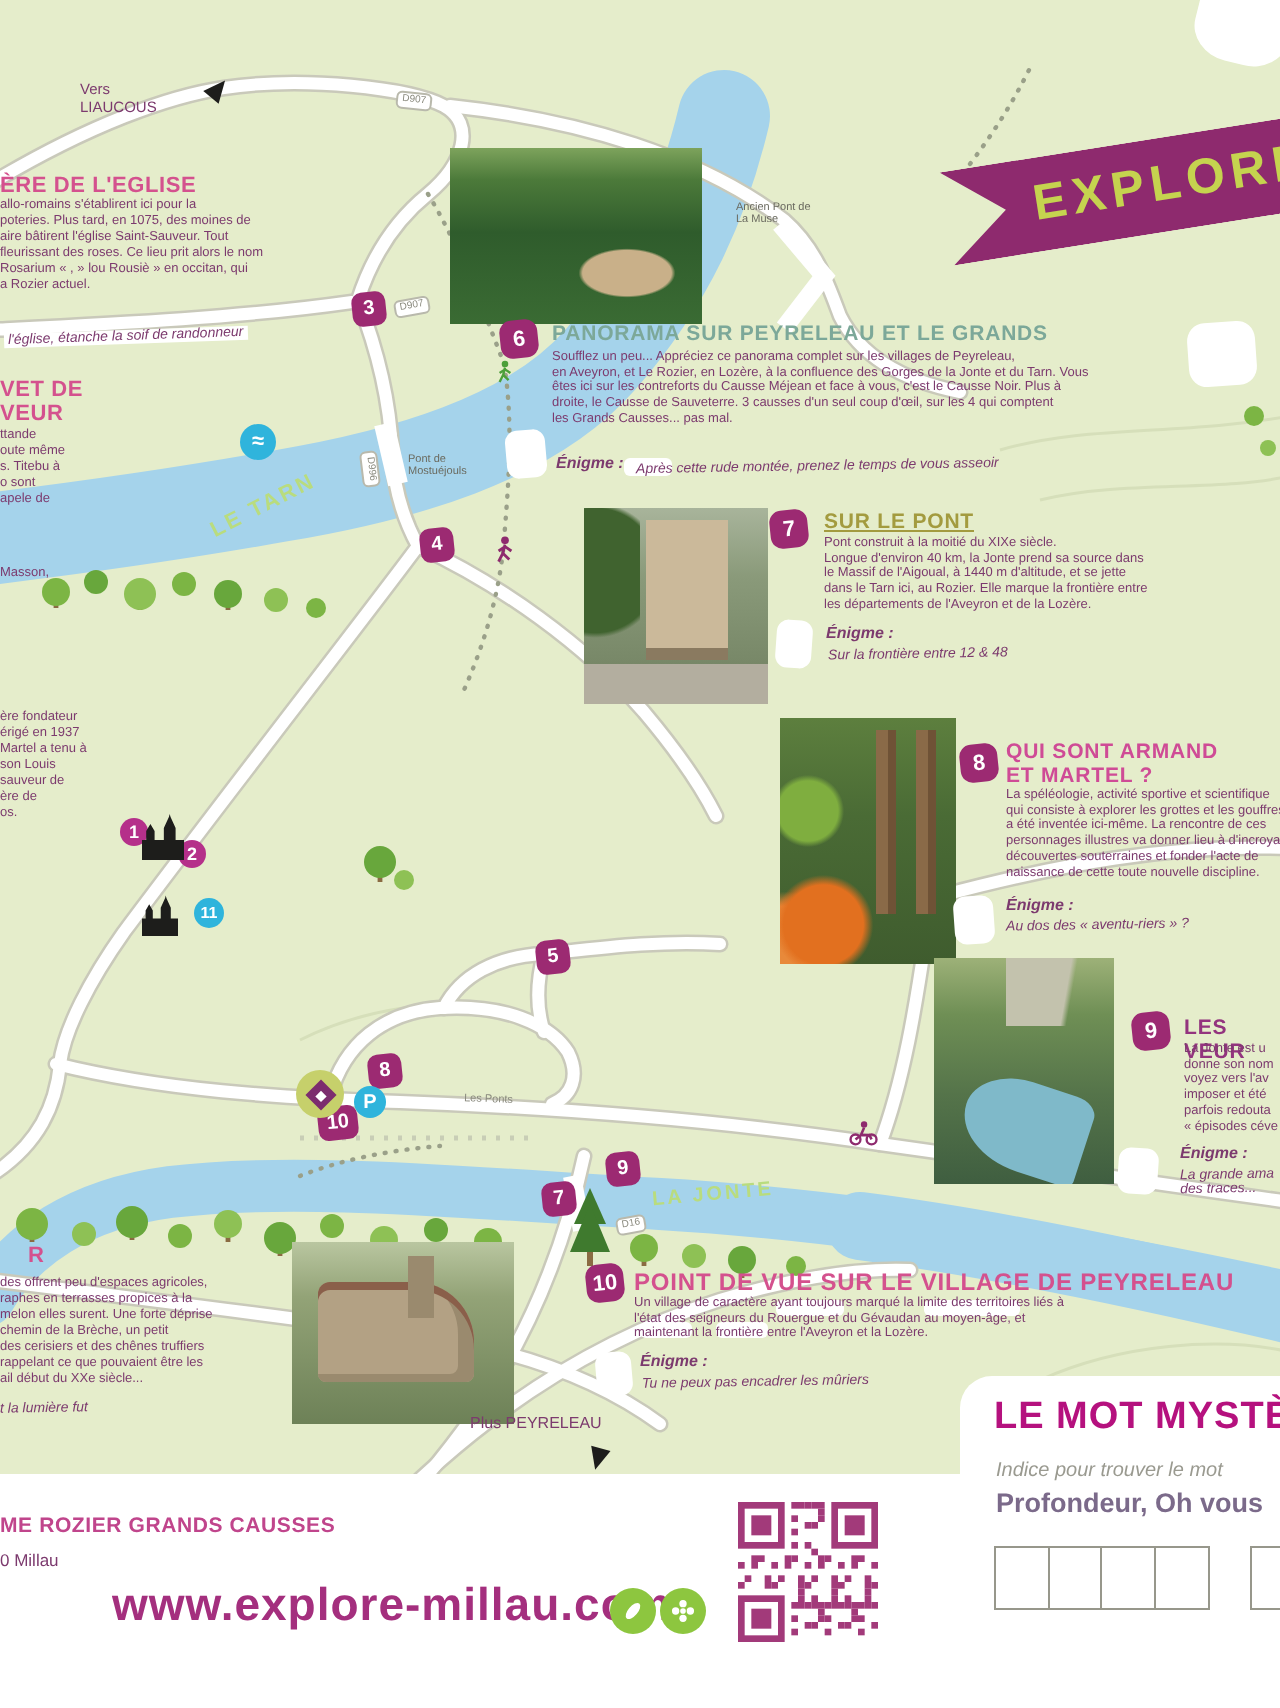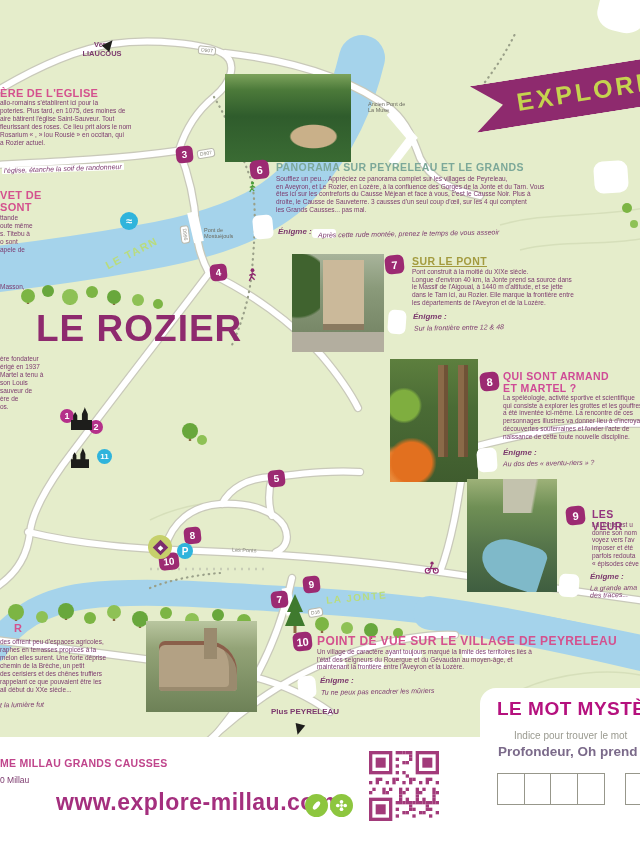--- a/index.html
+++ b/index.html
@@ -25,21 +25,21 @@
        font-size:5px;color:#8a8a7e;padding:0 2px;line-height:7px;}
   
   .panel-title{position:absolute;z-index:4;font-weight:bold;font-size:10.5px;letter-spacing:.4px;}
   .panel-body{position:absolute;z-index:4;font-size:6.5px;line-height:7.7px;color:#7c3a6e;}
   .enigme-label{position:absolute;z-index:4;font-size:8px;font-weight:bold;font-style:italic;color:#7c3a6e;}
   .enigme-text{position:absolute;z-index:4;font-size:7px;font-style:italic;color:#7c3a6e;transform:rotate(-1deg);}
   .lh{position:absolute;z-index:4;color:#d4518e;font-weight:bold;font-size:11px;letter-spacing:.3px;}
   .lb{position:absolute;z-index:4;font-size:6.5px;line-height:8px;color:#7c3a6e;}
   .tiny-lbl{position:absolute;z-index:4;font-size:5.5px;line-height:6px;color:#6b6b60;}
   .river-lbl{position:absolute;z-index:4;color:#b9dc7e;font-weight:bold;letter-spacing:1.5px;}
-  .dir-lbl{position:absolute;z-index:4;color:#7c3a6e;font-weight:bold;font-size:8px;text-align:center;margin-left:36px;}
+  .dir-lbl{position:absolute;z-index:4;color:#7c3a6e;font-weight:normal;font-size:8px;}
   .church{position:absolute;z-index:5;background:#1d1d1b;
      clip-path:polygon(0 100%,0 60%,10% 60%,10% 42%,20% 28%,30% 42%,30% 60%,52% 60%,52% 36%,64% 14%,66% 8%,68% 14%,80% 36%,80% 60%,100% 60%,100% 100%);}
   .arrow{position:absolute;z-index:5;width:0;height:0;border-left:5px solid transparent;border-right:5px solid transparent;border-bottom:11px solid #1d1d1b;}
   
   #ribbon{position:absolute;z-index:6;left:472px;top:68px;width:230px;height:47px;background:#8e2a6e;
      transform:rotate(-9deg);clip-path:polygon(0 0,100% 0,100% 100%,0 100%,13% 50%);
      display:flex;align-items:center;padding-left:44px;box-sizing:border-box;}
   #ribbon span{color:#c5d34f;font-weight:bold;font-size:25px;letter-spacing:3px;}
   
   #footer{position:absolute;z-index:7;left:0;top:737px;width:640px;height:117px;background:#fff;}
@@ -198,21 +198,20 @@
   <div class="white-box" style="left:477px;top:448px;width:20px;height:24px;transform:rotate(-4deg);"></div>
   <div class="white-box" style="left:559px;top:574px;width:20px;height:23px;transform:rotate(4deg);"></div>
   <div class="white-box" style="left:298px;top:676px;width:18px;height:22px;transform:rotate(-5deg);"></div>
 
   <div class="hl" style="left:312px;top:229px;width:24px;height:9px;"></div>
   <div class="hl" style="left:388px;top:650px;width:34px;height:8px;"></div>
   <div class="hl" style="left:462px;top:650px;width:48px;height:8px;"></div>
   <div class="hl" style="left:320px;top:661px;width:26px;height:8px;"></div>
   <div class="hl" style="left:358px;top:661px;width:26px;height:8px;"></div>
 
-  <div id="title">LE ROZIER</div>
 
   <div class="river-lbl ml" style="left:103px;top:247px;font-size:11px;transform:rotate(-27deg);">LE TARN</div>
   <div class="river-lbl" style="left:326px;top:592px;font-size:10px;transform:rotate(-5deg);">LA JONTE</div>
 
   <div class="dir-lbl ml" style="left:40px;top:40px;width:52px;font-size:7.5px;">Vers
 LIAUCOUS</div>
   <div class="arrow" style="left:104px;top:39px;transform:rotate(40deg);"></div>
   <div class="dir-lbl" style="left:235px;top:707px;">Plus PEYRELEAU</div>
   <div class="arrow" style="left:294px;top:724px;transform:rotate(195deg);"></div>
 
@@ -273,21 +272,21 @@
   <div class="lh" style="left:0;top:87px;">ÈRE DE L'EGLISE</div>
   <div class="lb ml" style="left:0;top:99px;width:160px;">allo-romains s'établirent ici pour la
 poteries. Plus tard, en 1075, des moines de
 aire bâtirent l'église Saint-Sauveur. Tout
 fleurissant des roses. Ce lieu prit alors le nom
 Rosarium « , » lou Rousiè » en occitan, qui
 a Rozier actuel.</div>
   <div class="enigme-text" style="left:2px;top:165px;background:#fff;padding:0 2px;transform:rotate(-2deg);">l'église, étanche la soif de randonneur</div>
 
   <div class="lh ml" style="left:0;top:189px;">VET DE
-SONT</div>
+VEUR</div>
   <div class="lb ml" style="left:0;top:214px;width:60px;">ttande
 oute même
 s. Titebu à
 o sont
 apele de</div>
   <div class="lb" style="left:0;top:283px;">Masson,</div>
 
   <div class="lb ml" style="left:0;top:355px;width:55px;">ère fondateur
 érigé en 1937
 Martel a tenu à
@@ -356,21 +355,21 @@
 l'état des seigneurs du Rouergue et du Gévaudan au moyen-âge, et
 maintenant la frontière entre l'Aveyron et la Lozère.</div>
   <div class="enigme-label" style="left:320px;top:676px;">Énigme :</div>
   <div class="enigme-text" style="left:321px;top:687px;width:220px;">Tu ne peux pas encadrer les mûriers</div>
 
   <div id="ribbon">
     <span>EXPLORE</span>
   </div>
 
   <div id="footer">
-    <div class="abs" style="left:0;top:20px;color:#c0458c;font-weight:bold;font-size:10.5px;letter-spacing:.3px;">ME MILLAU GRANDS CAUSSES</div>
+    <div class="abs" style="left:0;top:20px;color:#c0458c;font-weight:bold;font-size:10.5px;letter-spacing:.3px;">ME ROZIER GRANDS CAUSSES</div>
     <div class="abs" style="left:0;top:38px;color:#7c3a6e;font-size:8.5px;">0 Millau</div>
     <a class="abs" style="left:56px;top:52px;color:#a42f7e;font-weight:bold;font-size:23px;letter-spacing:.5px;text-decoration:none;">www.explore-millau.com</a>
     <div class="abs" style="left:305px;top:57px;width:23px;height:23px;background:#8dc63f;border-radius:50%;display:flex;align-items:center;justify-content:center;">
       <svg width="13" height="13" viewBox="0 0 12 12">
           <ellipse cx="6" cy="6" rx="2.2" ry="4.5" fill="#fff" transform="rotate(40 6 6)"></ellipse>
         </svg>
     </div>
     <div class="abs" style="left:330px;top:57px;width:23px;height:23px;background:#8dc63f;border-radius:50%;display:flex;align-items:center;justify-content:center;">
       <svg width="13" height="13" viewBox="0 0 12 12" fill="#fff">
           <circle cx="6" cy="2.6" r="1.7"></circle>
@@ -473,22 +472,22 @@
         <rect x="19" y="15" width="1" height="1" fill="#a23a7a"></rect>
         <rect x="20" y="9" width="1" height="1" fill="#a23a7a"></rect>
         <rect x="20" y="12" width="1" height="1" fill="#a23a7a"></rect>
         <rect x="20" y="15" width="1" height="1" fill="#a23a7a"></rect>
         <rect x="20" y="18" width="1" height="1" fill="#a23a7a"></rect>
       </svg>
   </div>
 
   <div id="mot-card">
     <div class="abs" style="left:17px;top:10px;color:#b5117e;font-weight:bold;font-size:19px;letter-spacing:.5px;">LE MOT MYSTÈRE</div>
-    <div class="abs" style="left:34px;top:42px;color:#9a9a90;font-size:10px;">Indice pour trouver le mot</div>
-    <div class="abs" style="left:18px;top:56px;color:#7b6a8a;font-size:13.5px;font-weight:bold;">Profondeur, Oh prend</div>
+    <div class="abs" style="left:18px;top:42px;color:#9a9a90;font-size:10px;font-style:italic;">Indice pour trouver le mot</div>
+    <div class="abs" style="left:18px;top:56px;color:#7b6a8a;font-size:13.5px;font-weight:bold;">Profondeur, Oh vous</div>
     <div class="abs" style="left:17px;top:85px;white-space:nowrap;">
       <span class="letterbox"></span><span class="letterbox"></span><span class="letterbox"></span><span class="letterbox"></span>
     </div>
     <div class="abs" style="left:145px;top:85px;white-space:nowrap;">
       <span class="letterbox"></span>
     </div>
   </div>
 
 </div>
 

